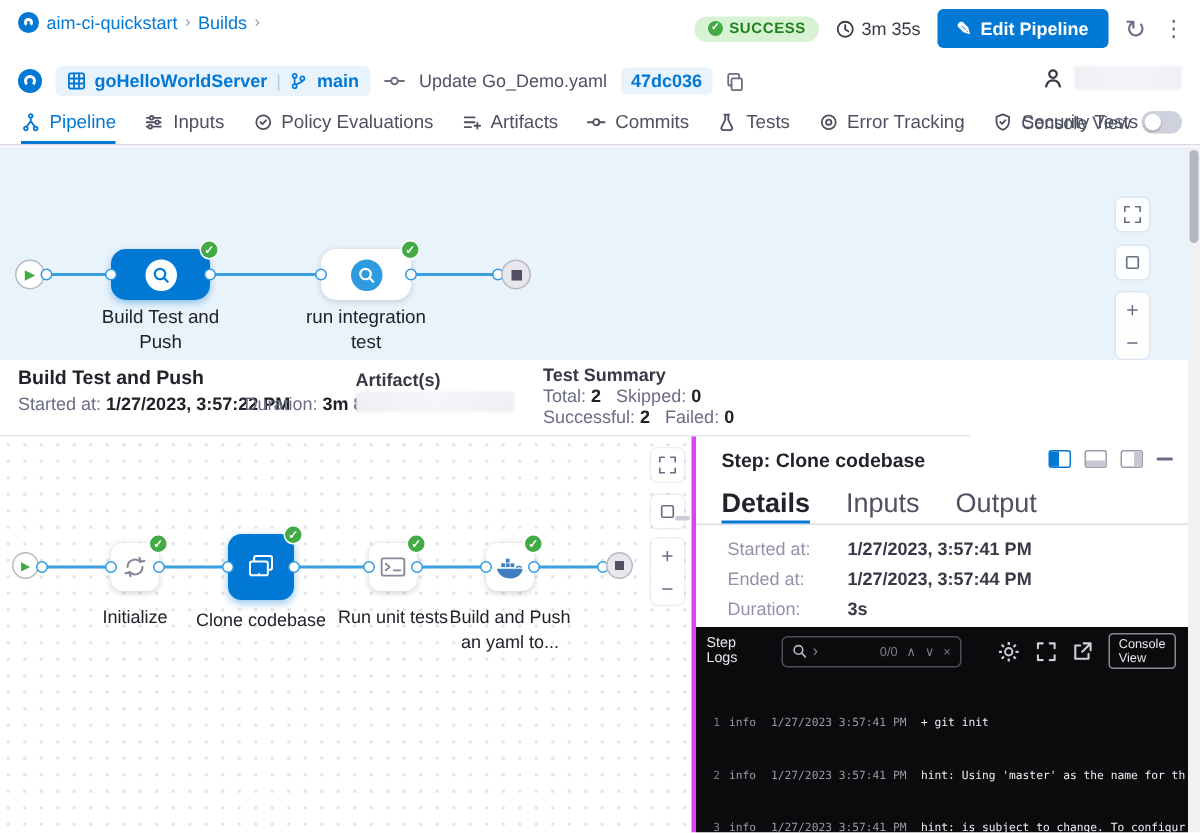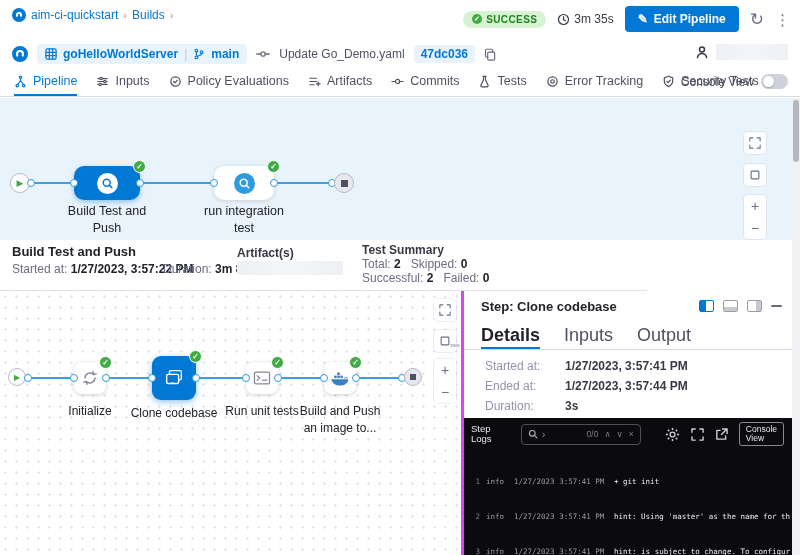--- a/index.html
+++ b/index.html
@@ -404,21 +404,21 @@
     <div class="graph-label" style="left:126px; top:114px; width:96px; font-size:12px;">
       <div>Clone codebase</div>
         <div></div>
     </div>
     <div class="graph-label" style="left:220px; top:112px; width:84px; font-size:12px;">
       <div>Run unit tests</div>
         <div></div>
     </div>
     <div class="graph-label" style="left:296px; top:112px; width:88px; font-size:12px;">
       <div>Build and Push</div>
-        <div>an image to...</div>
+        <div>an yaml to...</div>
     </div>
 
     <div class="canvas-ctrl" style="right:4px; top:8px;">
       <svg class="ic" width="12" height="12" viewBox="0 0 14 14">
           <path d="M1 4.5V1h3.5M9.5 1H13v3.5M13 9.5V13H9.5M4.5 13H1V9.5"></path>
         </svg>
     </div>
     <div class="canvas-ctrl" style="right:4px; top:39px;">
       <svg class="ic" width="12" height="12" viewBox="0 0 14 14">
           <rect x="2.5" y="2.5" width="9" height="9" rx="1"></rect>

